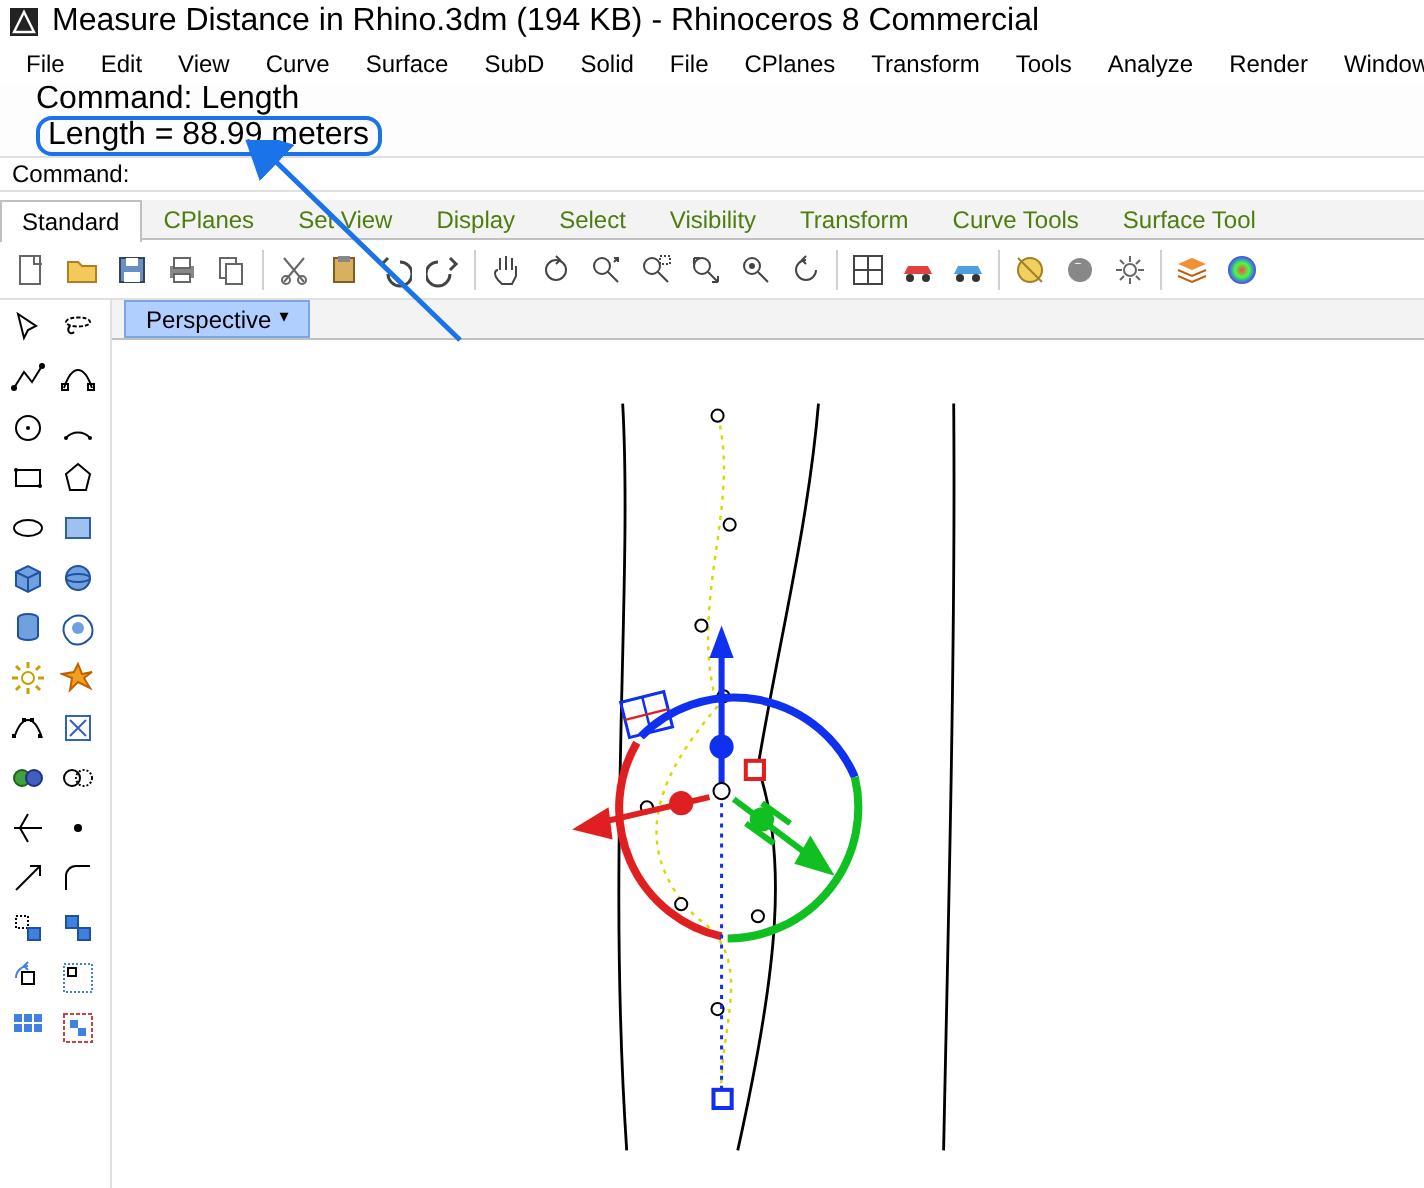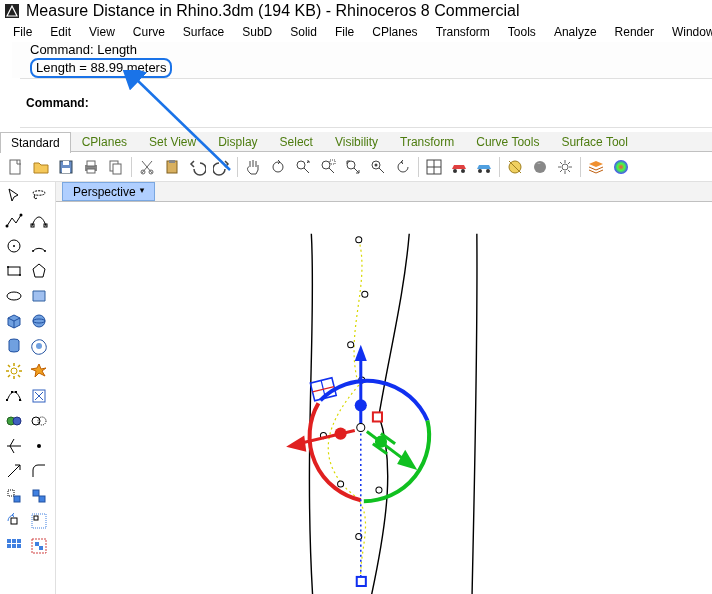--- a/index.html
+++ b/index.html
@@ -8,23 +8,23 @@
   
   .titlebar { display: flex; align-items: center; height: 22px; padding: 0 4px; background: #fff; }
   .titlebar .app-icon { width: 16px; height: 16px; margin-right: 6px; }
   .titlebar .title { font-size: 16px; }
 
   
   .menubar { display: flex; height: 20px; align-items: center; padding: 0 4px; background: #fff; }
   .menubar .menu-item { padding: 2px 9px; cursor: default; font-size: 12px; }
 
   
-  .command-line { padding: 0 18px; font-size: 13px; line-height: 16px; background: #fdfdfd; margin-left: 12px; }
+  .command-line { padding: 0 18px; font-size: 16px; line-height: 16px; background: #fdfdfd; }
   .highlight-box { border: 2px solid #1a73e8; border-radius: 8px; display: inline-block; padding: 0 4px; }
-  .command-prompt { font-weight: bold; padding: 17px 6px; border-top: 1px solid #e0e0e0; border-bottom: 1px solid #e0e0e0; margin-left: 20px; }
+  .command-prompt { font-weight: normal; padding: 1px 6px; border-top: 1px solid #e0e0e0; border-bottom: 1px solid #e0e0e0; }
 
   
   .tab-strip { display: flex; height: 20px; align-items: center; border-bottom: 1px solid #c0c0c0; background: #f3f3f3; margin-top: 4px; }
   .tab { padding: 3px 10px; font-size: 12px; color: #4d7c0f; border: 1px solid transparent; border-bottom: none; cursor: default; white-space: nowrap; }
   .tab.active { background: #fff; border-color: #c0c0c0; color: #000; position: relative; top: 1px; }
 
   
   .toolbar-h { display: flex; align-items: center; height: 30px; padding: 2px 4px; background: #fff; border-bottom: 1px solid #e0e0e0; gap: 1px; }
   .tool-btn { width: 24px; height: 24px; display: flex; align-items: center; justify-content: center; cursor: default; border: 1px solid transparent; }
   .tool-btn svg { width: 18px; height: 18px; }

